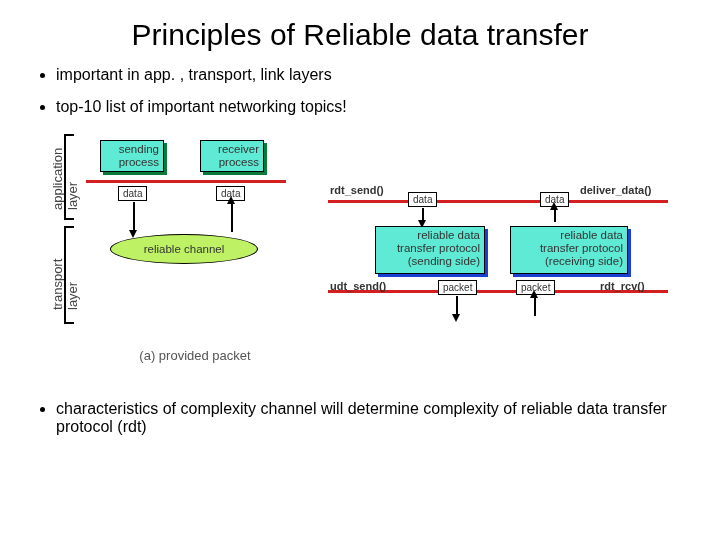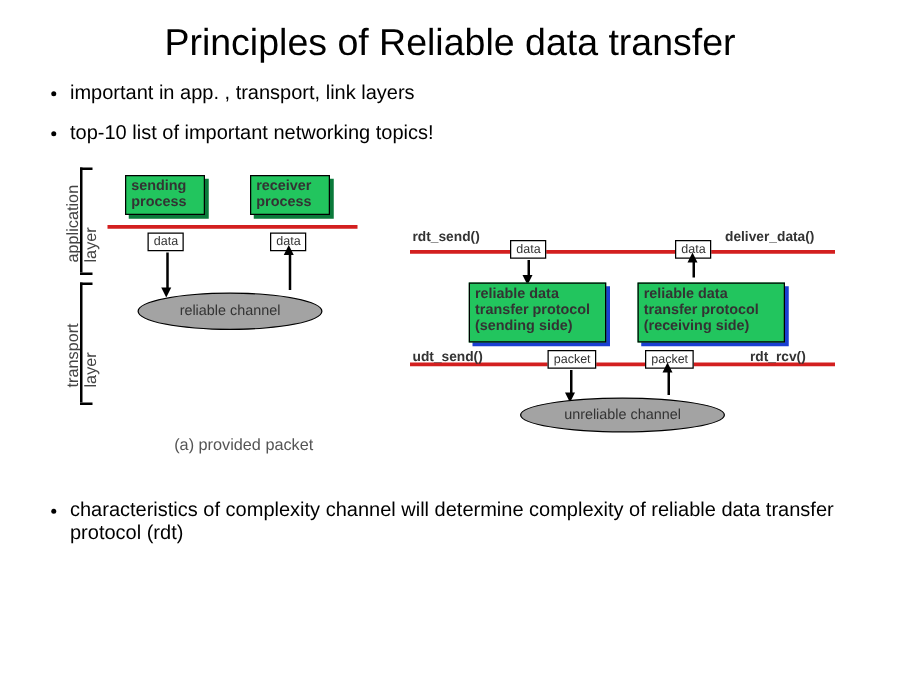--- a/index.html
+++ b/index.html
@@ -42,37 +42,36 @@
     position: absolute;
     transform: rotate(-90deg);
     transform-origin: left top;
     font-size: 13px;
     color: #444;
     white-space: pre;
   }
   .tick { position: absolute; background:#000; }
   .box {
     position: absolute;
-    background: #22c55e;
+    background: #5eead4;
     border: 1.5px solid #000;
-    text-align: left;
+    text-align: right;
     line-height: 1.15;
     padding: 2px 4px;
     box-sizing: border-box;
-    font-weight: bold;
   }
   .shadow-green { box-shadow: 3px 3px 0 #0a7a3a; }
   .shadow-blue  { box-shadow: 3px 3px 0 #1a3fd1; }
   .redline { position:absolute; height:3px; background:#d31f1f; }
   .smallbox {
     position:absolute; border:1px solid #000; background:#fff;
     font-size:10px; padding:1px 4px; text-align:center;
   }
   .oval {
-    position:absolute; border:1.5px solid #000; background:#a3a3a3;
+    position:absolute; border:1.5px solid #000; background:#bef264;
     border-radius: 50% / 50%; text-align:left; display:flex;
     align-items:center; justify-content:center;
   }
   .caption {
     position:absolute; font-size:13px; color:#555; text-align:center;
   }
   .fn {
     position:absolute; font-family: Liberation Sans, sans-serif;
     font-weight:bold; font-size:11px; white-space:nowrap;
   }
@@ -149,22 +148,19 @@
   <div class="fn" style="left:290px; top:150px;">udt_send()</div>
   <div class="fn" style="left:560px; top:150px;">rdt_rcv()</div>
 
   <div class="smallbox" style="left:398px; top:150px;">packet</div>
   <div class="smallbox" style="left:476px; top:150px;">packet</div>
   <div class="line" style="left:416px; top:166px; width:2px; height:20px;"></div>
   <div class="arrow down" style="left:412px; top:184px;"></div>
   <div class="line" style="left:494px; top:166px; width:2px; height:20px;"></div>
   <div class="arrow up" style="left:490px; top:160px;"></div>
 
-  <div class="oval" style="left:376px; top:188px; width:162px; height:26px;">
-    <span>unreliable channel</span>
-  </div>
 
 
 </div>
 
 <ul class="bullets" style="margin-top:0;">
   <li>characteristics of complexity channel will determine complexity of reliable data transfer protocol (rdt)</li>
 </ul>
 
 </body></html>

